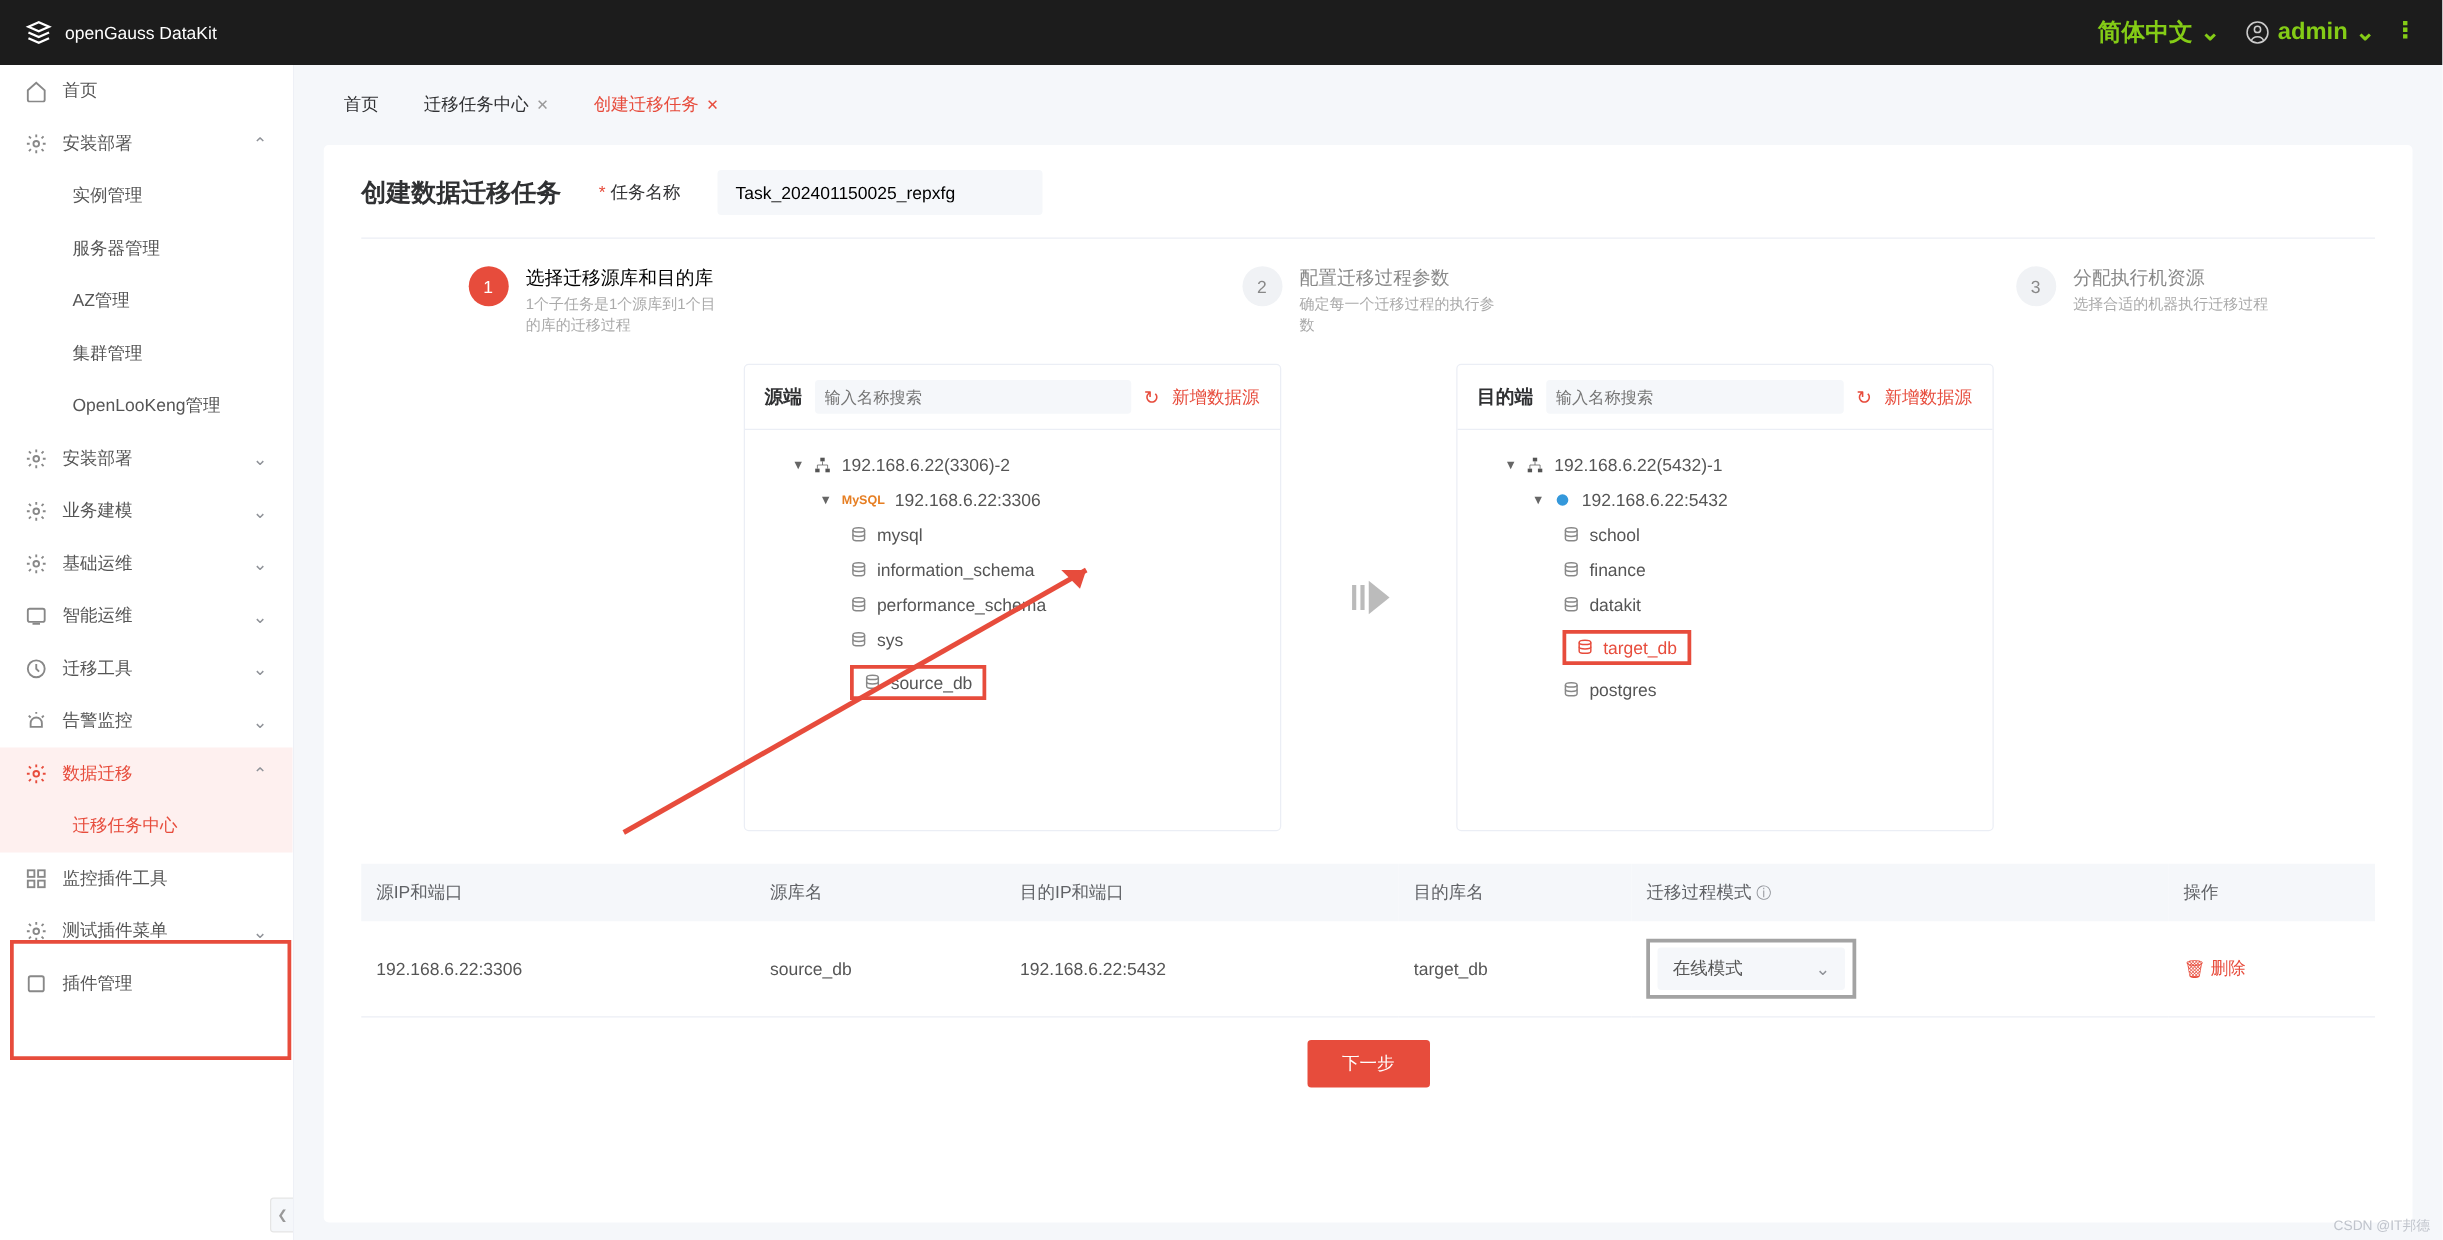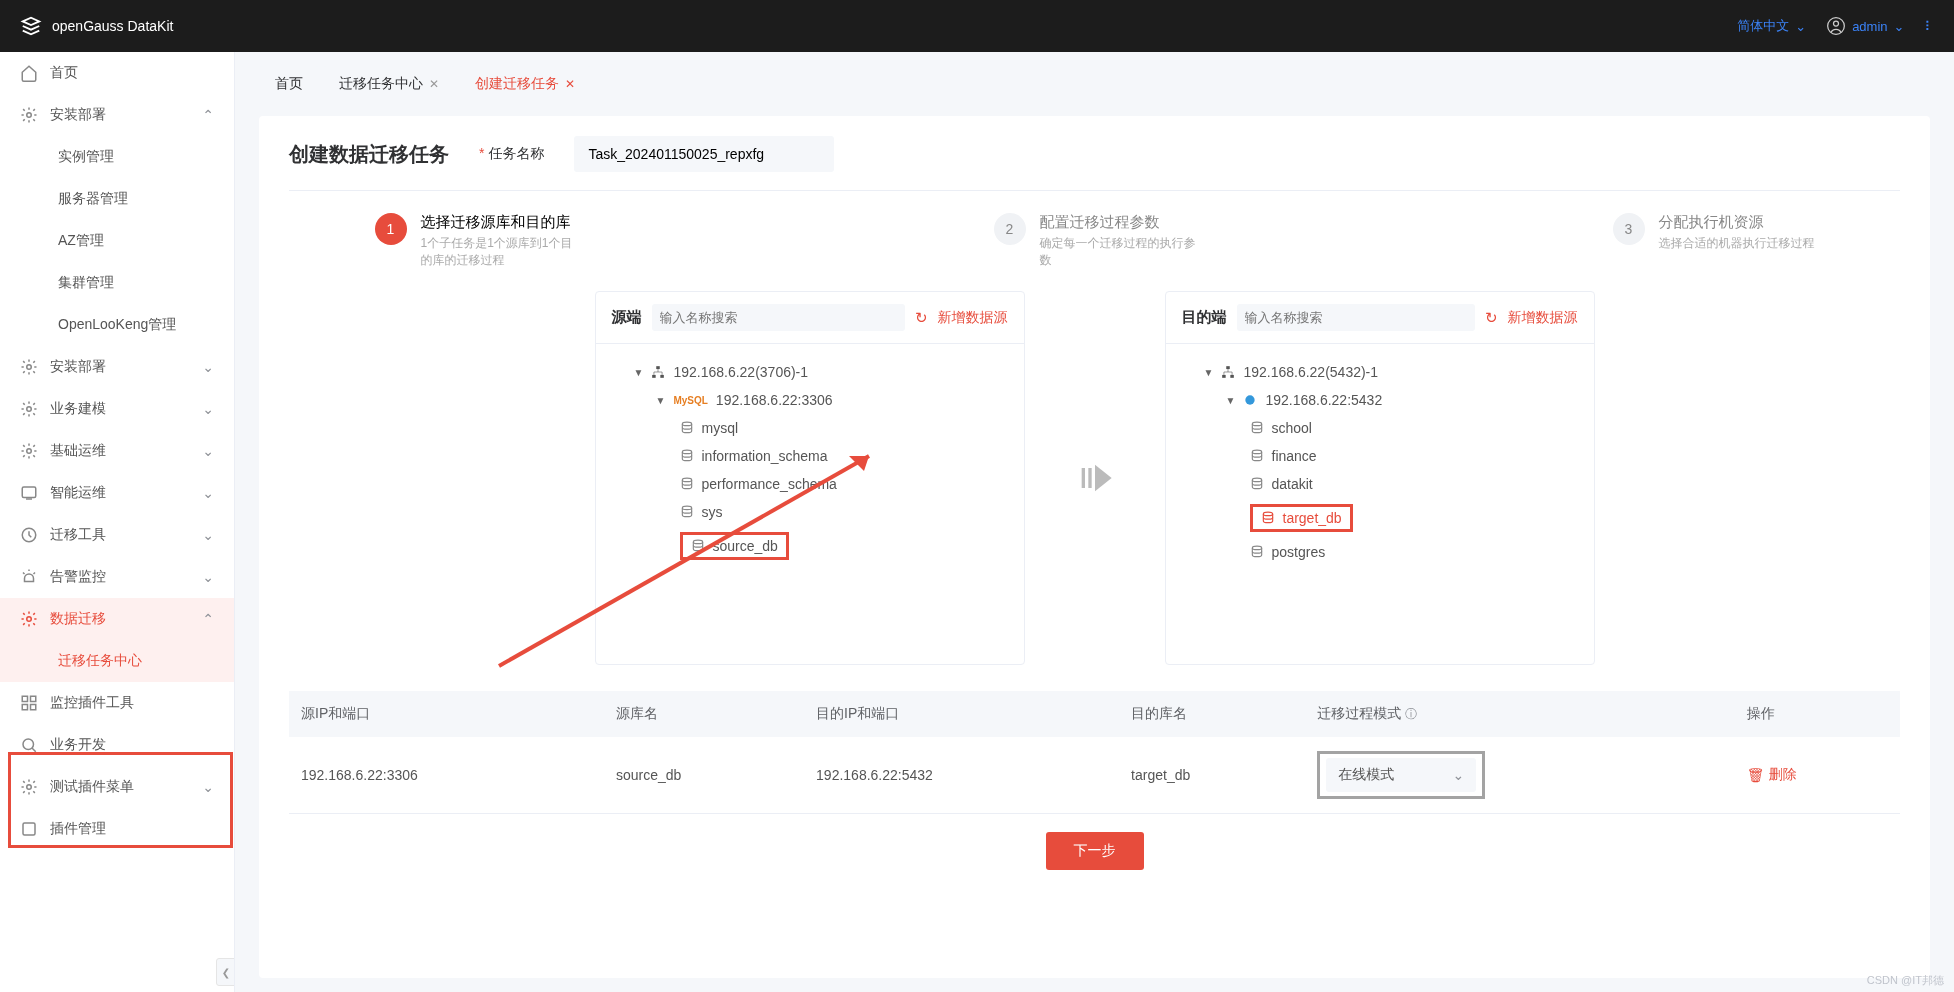--- a/index.html
+++ b/index.html
@@ -3,21 +3,21 @@
 <meta charset="utf-8">
 <style>
 * { box-sizing: border-box; margin: 0; padding: 0; }
 body { font-family: -apple-system, "Helvetica Neue", Arial, "PingFang SC", "Microsoft YaHei", sans-serif; font-size: 14px; color: #303133; background: #f5f7fa; width: 1954px; height: 992px; overflow: hidden; }
 
 
 .topbar { height: 52px; background: #1c1c1c; display: flex; padding: 0 20px; color: #fff; }
 .brand { display: flex; align-items: center; gap: 10px; }
 .brand-logo { width: 22px; height: 22px; }
 .brand-name { font-weight: 500; }
-.topbar-right { margin-left: auto; display: flex; align-items: center; gap: 20px; color: #3b82f6; font-size: 13px; }
+.topbar-right { margin-left: auto; display: flex; align-items: center; gap: 20px; color: #84cc16; font-size: 19px; font-weight: bold; }
 .topbar-item { display: flex; align-items: center; gap: 6px; cursor: pointer; }
 
 
 .app-body { display: flex; height: calc(100% - 52px); }
 .sidebar { width: 235px; background: #fff; border-right: 1px solid #ebeef5; overflow-y: auto; position: relative; }
 .main { flex: 1; display: flex; flex-direction: column; overflow: hidden; background: #f5f7fa; }
 
 
 .s-item { display: flex; align-items: center; padding: 12px 20px; cursor: pointer; color: #555; gap: 12px; position: relative; }
 .s-item.child { padding-left: 58px; text-align: center; }
@@ -220,27 +220,20 @@
           <svg class="s-icon" viewBox="0 0 24 24" fill="none" stroke="#888" stroke-width="2">
             <rect x="3" y="3" width="7" height="7"></rect>
             <rect x="14" y="3" width="7" height="7"></rect>
             <rect x="3" y="14" width="7" height="7"></rect>
             <rect x="14" y="14" width="7" height="7"></rect>
           </svg>
           <span>监控插件工具</span>
         </div>
         <div class="s-item">
           <svg class="s-icon" viewBox="0 0 24 24" fill="none" stroke="#888" stroke-width="2">
-            <circle cx="11" cy="11" r="7"></circle>
-            <path d="M21 21l-5-5"></path>
-          </svg>
-          <span>业务开发</span>
-        </div>
-        <div class="s-item">
-          <svg class="s-icon" viewBox="0 0 24 24" fill="none" stroke="#888" stroke-width="2">
             <circle cx="12" cy="12" r="3"></circle>
             <path d="M12 2v3M12 19v3M4.2 4.2l2.1 2.1M17.7 17.7l2.1 2.1M2 12h3M19 12h3M4.2 19.8l2.1-2.1M17.7 6.3l2.1-2.1"></path>
           </svg>
           <span>测试插件菜单</span>
           <span class="chev">⌄</span>
         </div>
         <div class="s-item">
           <svg class="s-icon" viewBox="0 0 24 24" fill="none" stroke="#888" stroke-width="2">
             <rect x="4" y="4" width="16" height="16" rx="2"></rect>
           </svg>
@@ -309,21 +302,21 @@
           </div>
           <div class="tree">
             <div class="tree-row tree-indent-1">
               <span class="caret">▼</span>
               <svg class="db-icon" viewBox="0 0 24 24" fill="#555">
                   <rect x="9" y="2" width="6" height="5"></rect>
                   <rect x="2" y="17" width="6" height="5"></rect>
                   <rect x="16" y="17" width="6" height="5"></rect>
                   <path d="M12 7v5M12 12H5v5M12 12h7v5" stroke="#555" fill="none"></path>
                 </svg>
-              <span class="node-label">192.168.6.22(3706)-1</span>
+              <span class="node-label">192.168.6.22(3306)-2</span>
             </div>
             <div class="tree-row tree-indent-2">
               <span class="caret">▼</span>
               <span style="font-size:10px;color:#e67e22;font-weight:bold;">MySQL</span>
               <span class="node-label">192.168.6.22:3306</span>
             </div>
             <div id="source-dbs">
                 <div class="tree-row tree-indent-3">
                   <svg class="db-icon" viewBox="0 0 24 24" fill="none" stroke="#888" stroke-width="2">
                     <ellipse cx="12" cy="5" rx="8" ry="3"></ellipse>

